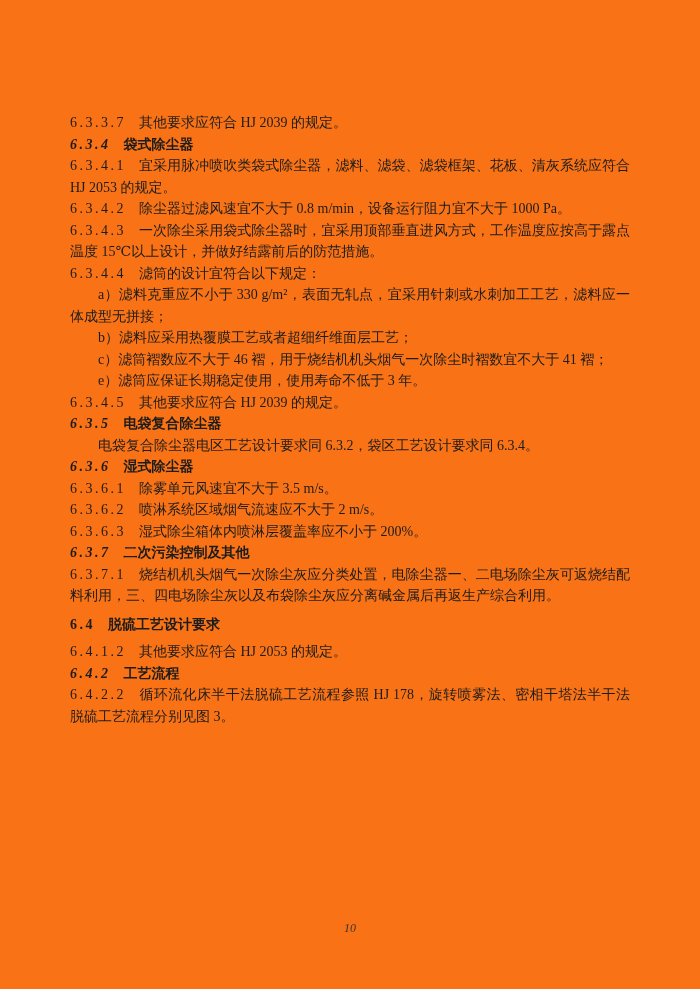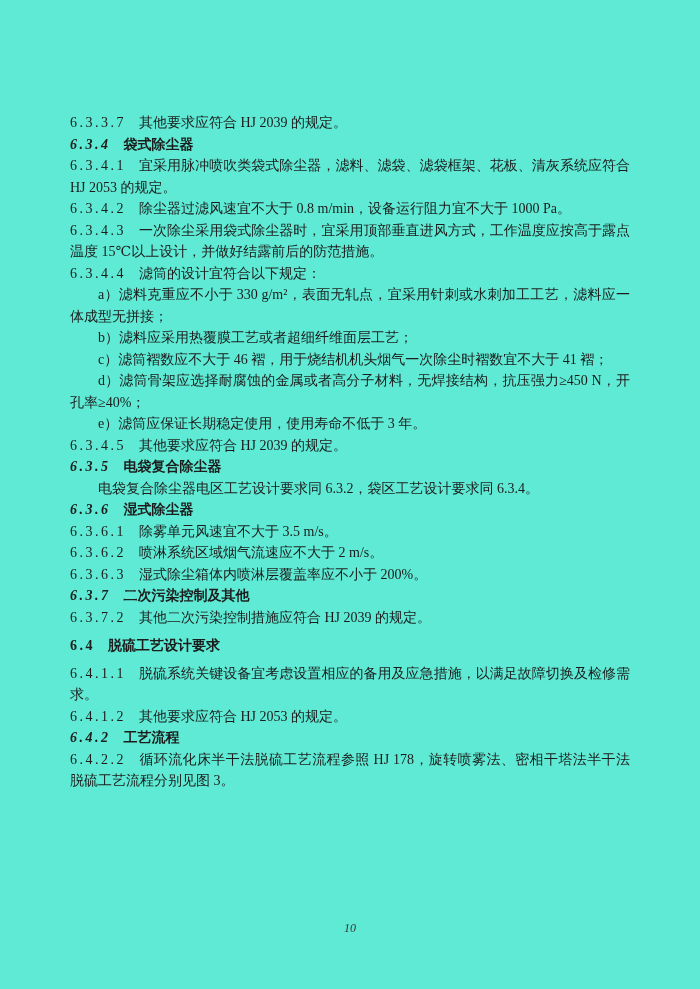--- a/index.html
+++ b/index.html
@@ -5,21 +5,21 @@
   html, body {
     margin: 0;
     padding: 0;
     background: #ffffff;
   }
   .page {
     position: relative;
     width: 700px;
     height: 989px;
     margin: 0 auto;
-    background: #5eead4;
+    background: #f97316;
     overflow: hidden;
     font-family: "Liberation Serif", "DejaVu Serif", serif;
     color: #1c1c1c;
   }
   .content {
     position: absolute;
     top: 112px;
     left: 70px;
     width: 560px;
   }
@@ -78,47 +78,45 @@
     <p><span class="num">6.3.4.3</span><span>一次除尘采用袋式除尘器时，宜采用顶部垂直进风方式，工作温度应按高于露点温度 15℃以上设计，并做好结露前后的防范措施。</span></p>
 
     <p><span class="num">6.3.4.4</span><span>滤筒的设计宜符合以下规定：</span></p>
 
     <p class="indent-para"><span>a）滤料克重应不小于 330 g/m²，表面无轧点，宜采用针刺或水刺加工工艺，滤料应一体成型无拼接；</span></p>
 
     <p class="indent-para"><span>b）滤料应采用热覆膜工艺或者超细纤维面层工艺；</span></p>
 
     <p class="indent-para"><span>c）滤筒褶数应不大于 46 褶，用于烧结机机头烟气一次除尘时褶数宜不大于 41 褶；</span></p>
 
-    <p class="indent-para"><span>d）滤筒骨架应选择耐腐蚀的金属或者高分子材料，无焊接结构，抗压强力≥450 N，开孔率≥40%；</span></p>
 
     <p class="indent-para"><span>e）滤筒应保证长期稳定使用，使用寿命不低于 3 年。</span></p>
 
     <p><span class="num">6.3.4.5</span><span>其他要求应符合 HJ 2039 的规定。</span></p>
 
     <p class="heading"><span class="num">6.3.5</span><span>电袋复合除尘器</span></p>
 
     <p class="indent-para"><span>电袋复合除尘器电区工艺设计要求同 6.3.2，袋区工艺设计要求同 6.3.4。</span></p>
 
     <p class="heading"><span class="num">6.3.6</span><span>湿式除尘器</span></p>
 
     <p><span class="num">6.3.6.1</span><span>除雾单元风速宜不大于 3.5 m/s。</span></p>
 
     <p><span class="num">6.3.6.2</span><span>喷淋系统区域烟气流速应不大于 2 m/s。</span></p>
 
     <p><span class="num">6.3.6.3</span><span>湿式除尘箱体内喷淋层覆盖率应不小于 200%。</span></p>
 
     <p class="heading"><span class="num">6.3.7</span><span>二次污染控制及其他</span></p>
 
+    <p><span class="num">6.3.7.1</span><span>烧结机机头烟气一次除尘灰应分类处置，电除尘器一、二电场除尘灰可返烧结配料利用，三、四电场除尘灰以及布袋除尘灰应分离碱金属后再返生产综合利用。</span></p>
 
-    <p><span class="num">6.3.7.2</span><span>其他二次污染控制措施应符合 HJ 2039 的规定。</span></p>
 
     <p class="major-heading"><span class="num">6.4</span><span>脱硫工艺设计要求</span></p>
 
 
-    <p><span class="num">6.4.1.1</span><span>脱硫系统关键设备宜考虑设置相应的备用及应急措施，以满足故障切换及检修需求。</span></p>
 
     <p><span class="num">6.4.1.2</span><span>其他要求应符合 HJ 2053 的规定。</span></p>
 
     <p class="heading"><span class="num">6.4.2</span><span>工艺流程</span></p>
 
 
     <p><span class="num">6.4.2.2</span><span>循环流化床半干法脱硫工艺流程参照 HJ 178，旋转喷雾法、密相干塔法半干法脱硫工艺流程分别见图 3。</span></p>
 
   </div>
 

